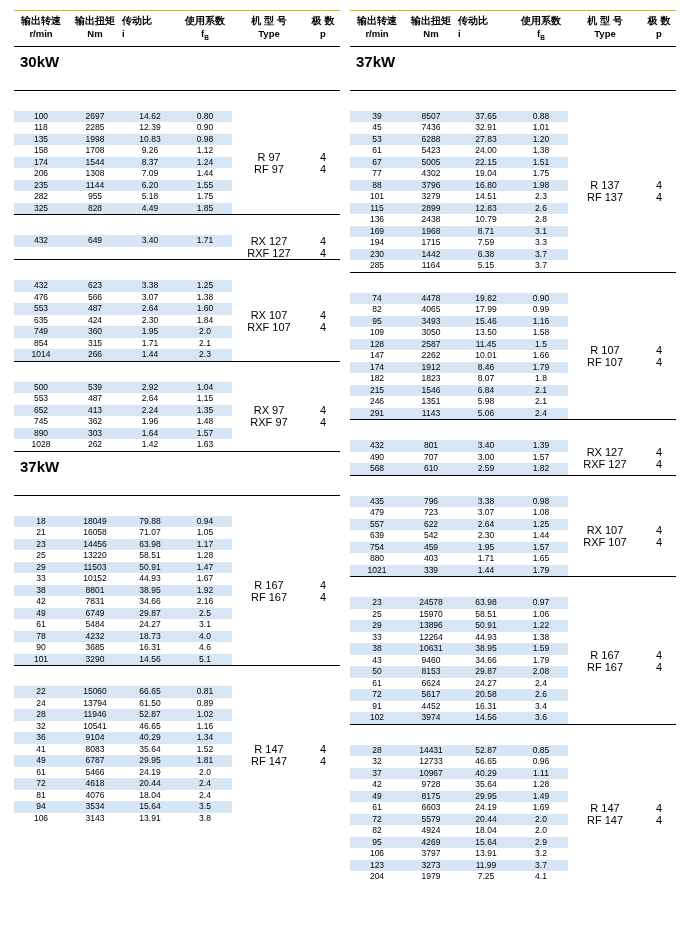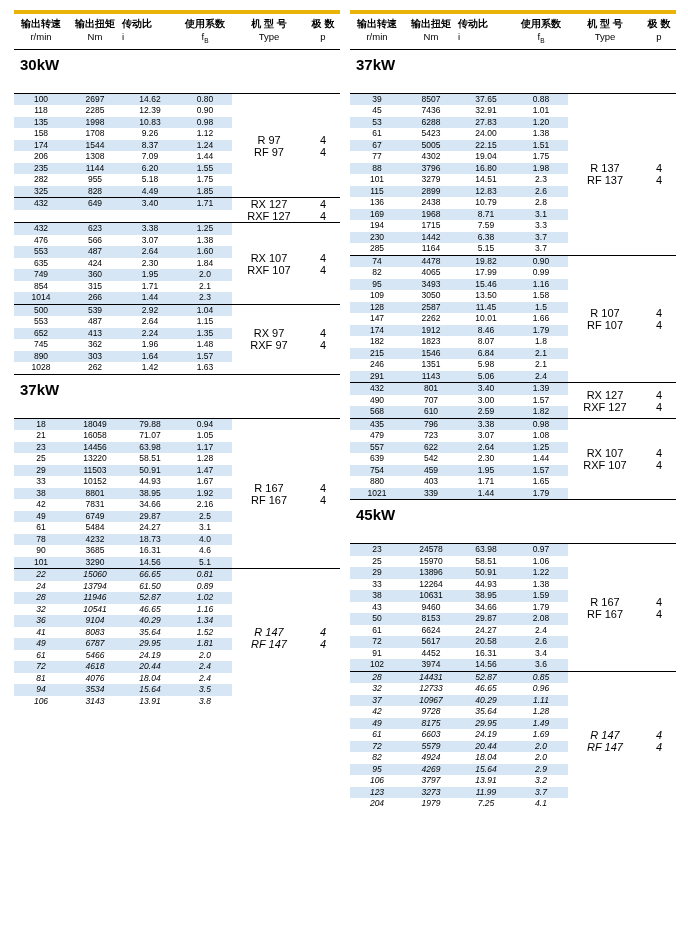--- a/index.html
+++ b/index.html
@@ -28,28 +28,29 @@
   
   .cols{
     display:flex;
     margin:10px 14px 0 14px;
     gap:10px;
   }
   .col{ width:326px; }
 
   
   .hdr{
-    border-top:4px solid #eab308;
+    border-top:1px solid #eab308;
     border-bottom:1px solid #000;
     padding:3px 0 2px 0;
   }
   .hdr .row1,.hdr .row2{
     display:flex;
     font-size:9.5px;
     line-height:13px;
+    font-weight:bold;
   }
   .hdr .row1{ font-weight:bold; font-size:10px;}
   .c1{width:54px; text-align:center;}
   .c2{width:54px; text-align:center;}
   .c3{width:56px; text-align:left;}
   .c4{width:54px; text-align:center;}
   .c5{width:74px; text-align:center;}
   .c6{width:34px; text-align:center;}
   .sub{ font-size:8.5px; }
   .fb sub{font-size:6.5px;}
@@ -59,22 +60,23 @@
     font-size:15px;
     font-weight:bold;
     padding:6px 0 20px 6px;
     border-bottom:1px solid #000;
   }
 
   
   .block{
     display:flex;
     border-bottom:1px solid #000;
+    margin-top:20px;
   }
-  .block.nb{border-bottom:none;font-style:italic;}
+  .block.nb{border-bottom:none;}
   .rows{ width:218px; }
   .drow{
     display:flex;
     font-size:8.5px;
     line-height:11.5px;
     height:11.5px;
   }
   .drow.alt{ background:#d6e6f4; }
   .d1{width:54px; text-align:center;}
   .d2{width:54px; text-align:center;}
@@ -797,21 +799,20 @@
                   <div>RX  107</div>
                   <div>RXF 107</div>
                 </div>
                 <div class="pp">
                   <div>4</div>
                   <div>4</div>
                 </div>
               </div>
             </div>
           </div>
-          <div class="pw">45kW</div>
           <div class="block">
             <div class="rows">
               <div class="drow alt">
                 <div class="d1">23</div>
                 <div class="d2">24578</div>
                 <div class="d3">63.98</div>
                 <div class="d4">0.97</div>
               </div>
               <div class="drow">
                 <div class="d1">25</div>

